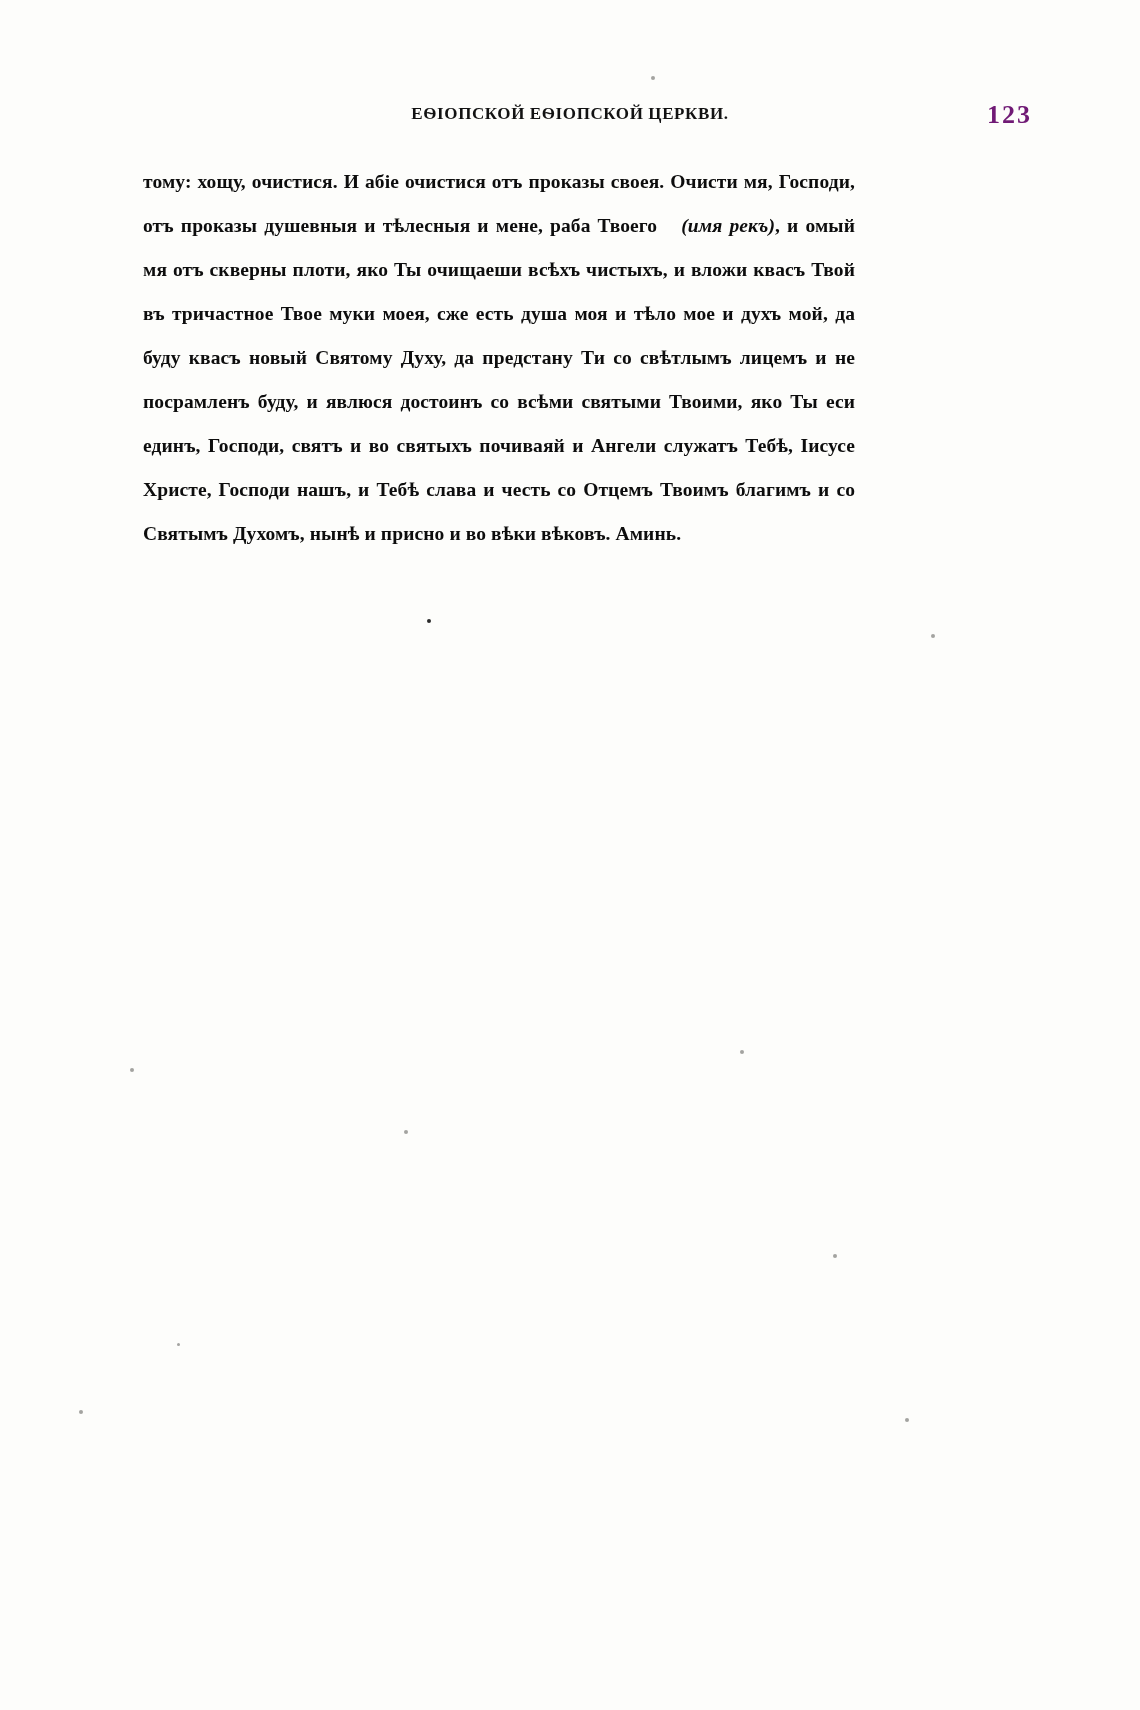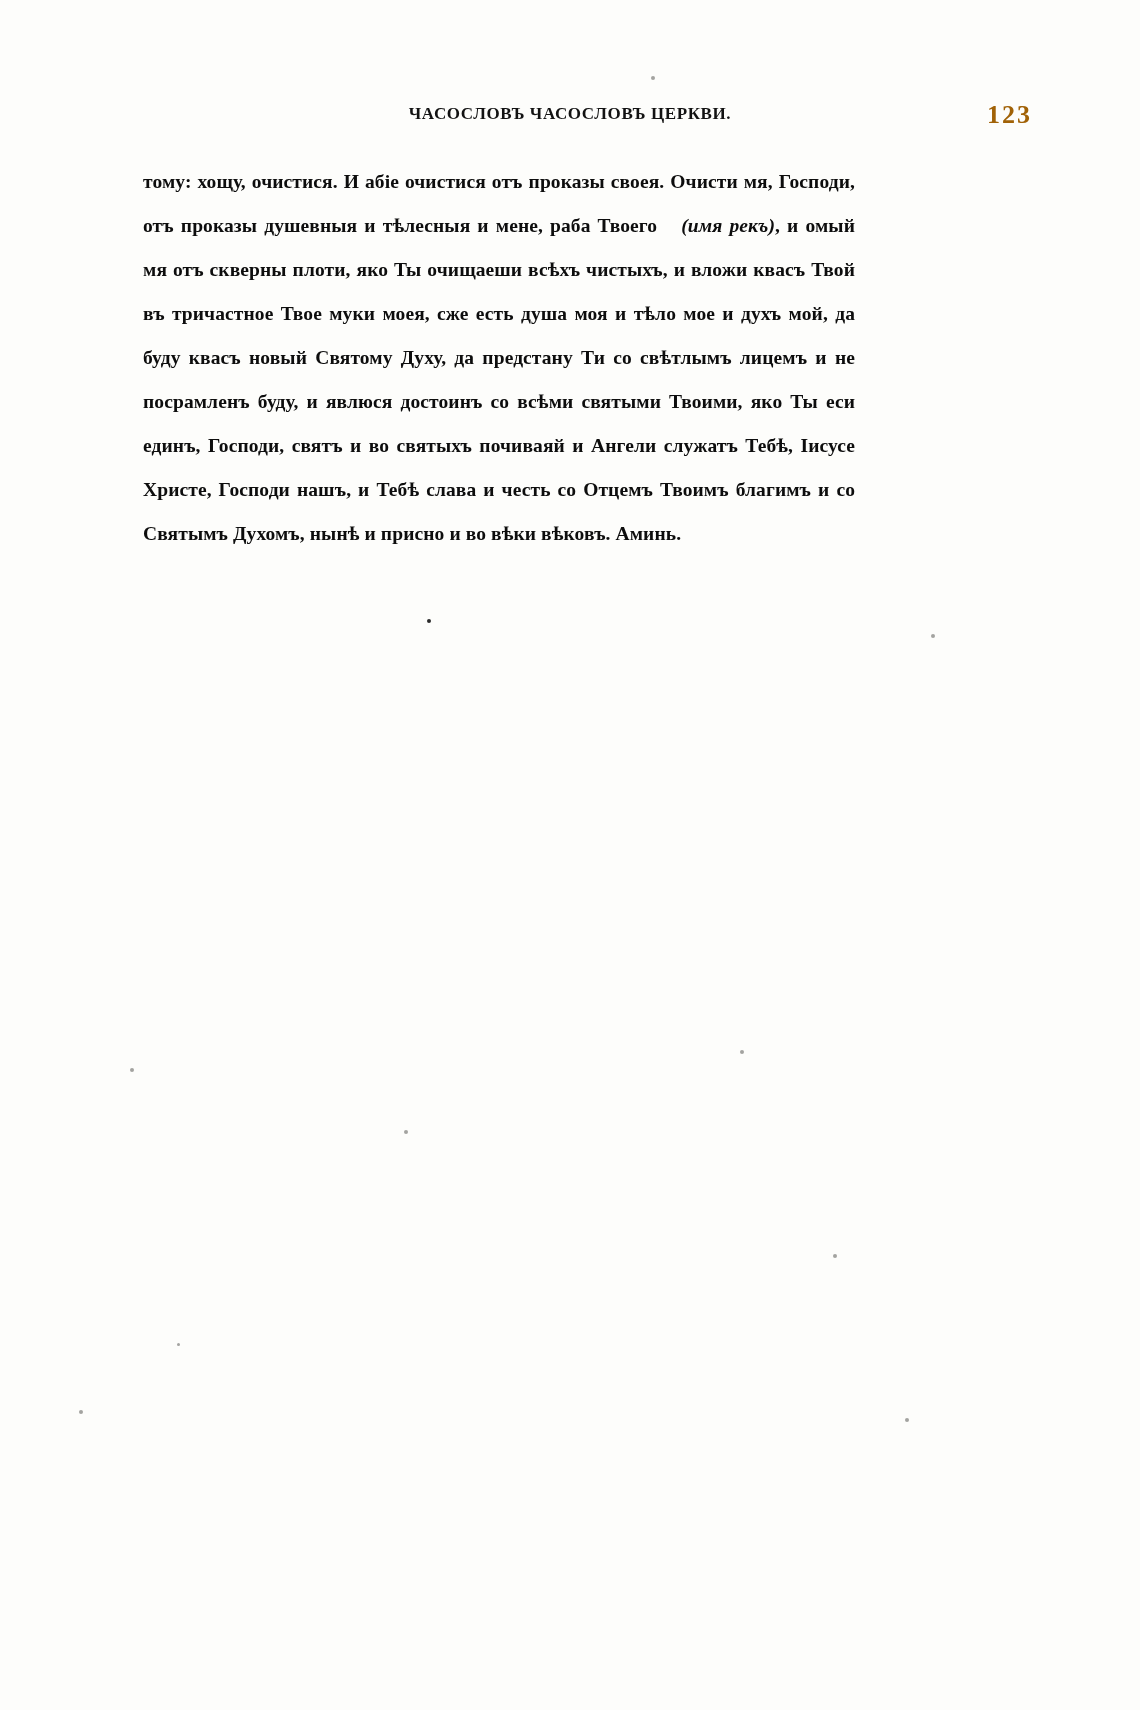--- a/index.html
+++ b/index.html
@@ -46,21 +46,21 @@
     color: #121212;
     font-family: "Liberation Serif", serif;
   }
   .page-number {
     position: absolute;
     right: 108px;
     top: -4px;
     font-size: 26px;
     font-weight: bold;
     letter-spacing: 2px;
-    color: #a16207;
+    color: #701a75;
   }
   .body-text {
     position: absolute;
     top: 160px;
     left: 143px;
     width: 712px;
     font-size: 19.5px;
     line-height: 44px;
     font-weight: bold;
     color: #0d0d0d;
@@ -86,21 +86,21 @@
     background: #2b2b2b;
     border-radius: 50%;
   }
 </style>
 </head>
 <body>
 
 <div class="page">
 
   <div class="header">
-    <div class="running-title">ЧАСОСЛОВЪ ЧАСОСЛОВЪ ЦЕРКВИ.</div>
+    <div class="running-title">ЕѲІОПСКОЙ ЕѲІОПСКОЙ ЦЕРКВИ.</div>
     <div class="page-number">123</div>
   </div>
 
   <div class="body-text">
     <p><span>тому: хощу, очистися. И абіе очистися отъ проказы своея. Очисти мя, Господи, отъ проказы душевныя и тѣлесныя и мене, раба Твоего </span><i>(имя рекъ)</i><span>, и омый мя отъ скверны плоти, яко Ты очищаеши всѣхъ чистыхъ, и вложи квасъ Твой въ тричастное Твое муки моея, сже есть душа моя и тѣло мое и духъ мой, да буду квасъ новый Святому Духу, да предстану Ти со свѣтлымъ лицемъ и не посрамленъ буду, и явлюся достоинъ со всѣми святыми Твоими, яко Ты еси единъ, Господи, святъ и во святыхъ почиваяй и Ангели служатъ Тебѣ, Іисусе Христе, Господи нашъ, и Тебѣ слава и честь со Отцемъ Твоимъ благимъ и со Святымъ Духомъ, нынѣ и присно и во вѣки вѣковъ. Аминь.</span></p>
   </div>
 
   <div class="mid-dot"></div>
 
   <div class="speck" style="left:651px; top:76px; width:4px; height:4px;"></div>

